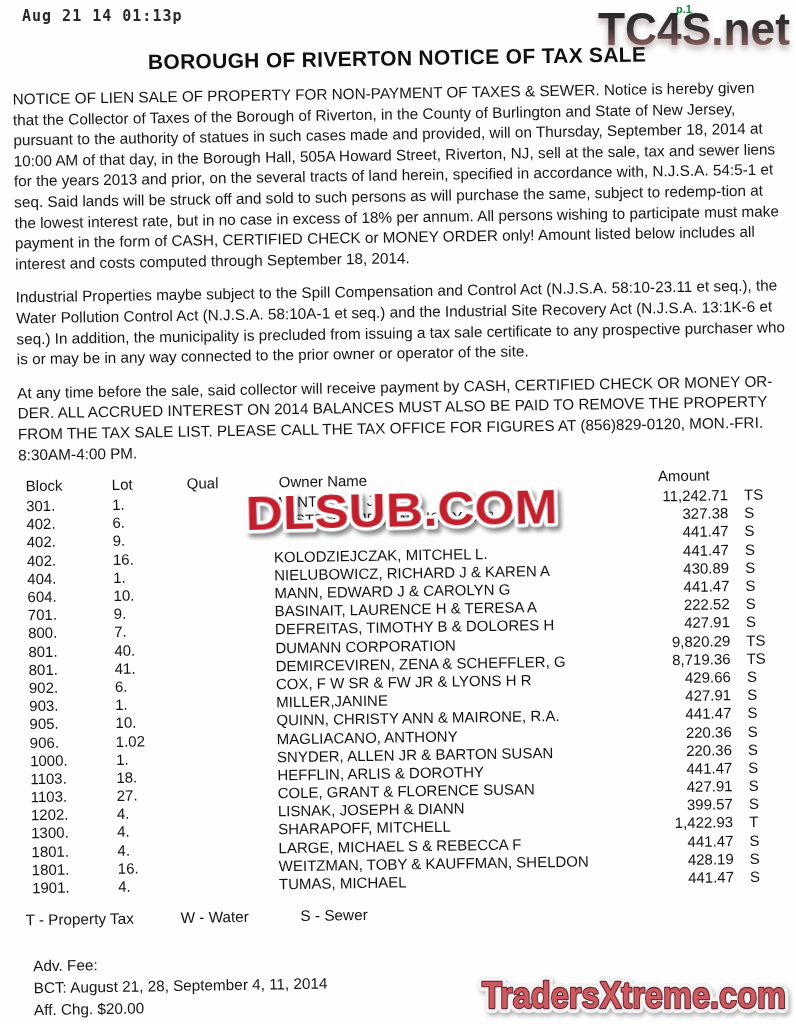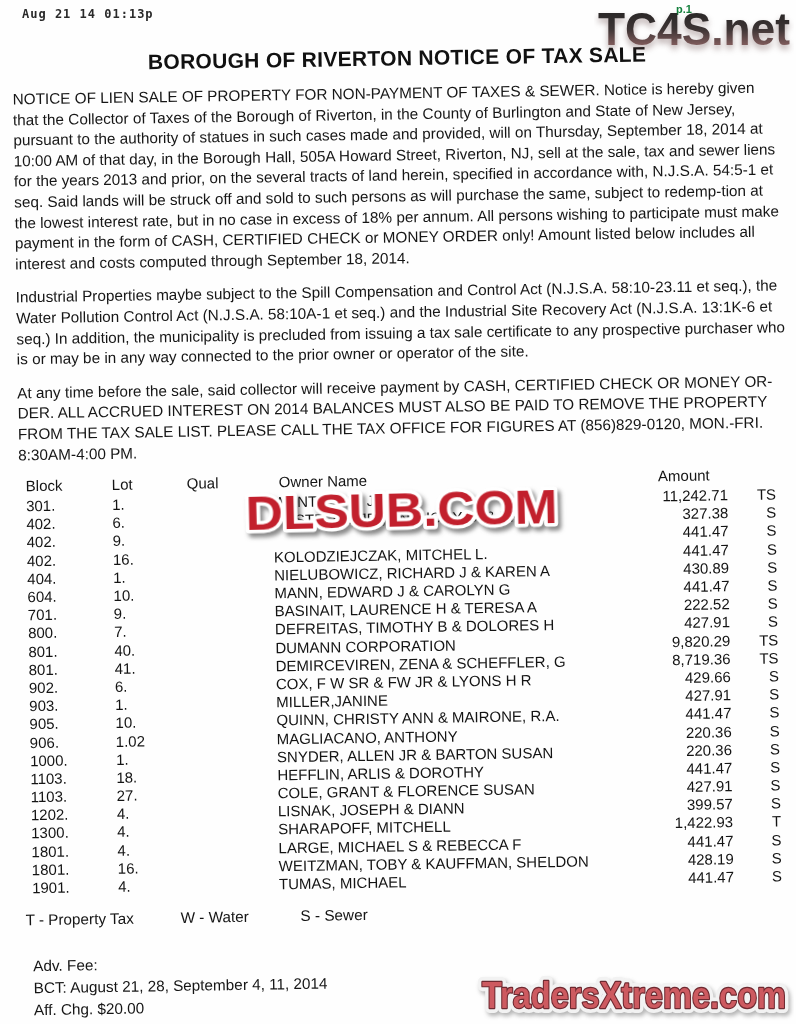--- a/index.html
+++ b/index.html
@@ -5,21 +5,21 @@
   html,body{margin:0;padding:0;}
   body{
     width:796px;height:1024px;position:relative;overflow:hidden;
     background:#fefefe;color:#151515;
     font-family:"Liberation Sans", sans-serif;
   }
   
   .fax-line{
     position:absolute;top:7px;left:22px;
     font-family:"DejaVu Sans Mono", monospace;
-    font-size:12px;font-weight:bold;letter-spacing:1px;color:#2a2a2a;
+    font-size:15px;font-weight:bold;letter-spacing:1px;color:#2a2a2a;
   }
   .page-num{
     position:absolute;top:3px;right:104px;z-index:1;
     font-size:11px;font-weight:bold;color:#15803d;
   }
   
   .logo-top{position:absolute;top:2px;right:2px;z-index:6;}
   .watermark{position:absolute;left:236px;top:484px;z-index:5;}
   .logo-bottom{position:absolute;right:2px;top:972px;z-index:6;}
   svg text{font-family:"Liberation Sans", sans-serif;font-weight:bold;}
@@ -44,21 +44,21 @@
     align-items:baseline;
   }
   .thead{height:20px;}
   .trow{height:18.2px;}
   .cell{white-space:nowrap;overflow:visible;}
   .c-block{padding-left:20px;}
   .c-lot{padding-left:28px;}
   .c-qual{padding-left:15px;}
   .c-owner{padding-left:6px;}
   .c-amount{text-align:right;padding-right:8px;}
-  .c-code{padding-left:8px;text-align:right;}
+  .c-code{padding-left:8px;}
   .h-owner{padding-left:12px;}
   .h-amount{text-align:right;padding-right:26px;}
   
   .legend{margin:14px 13px 0 13px;font-size:15.3px;display:flex;}
   .legend span{display:inline-block;}
   .legend .l1{width:155px;}
   .legend .l2{width:120px;}
   .footer{margin:26px 13px 0 20px;font-size:15.3px;line-height:22px;}
 </style>
 </head>

